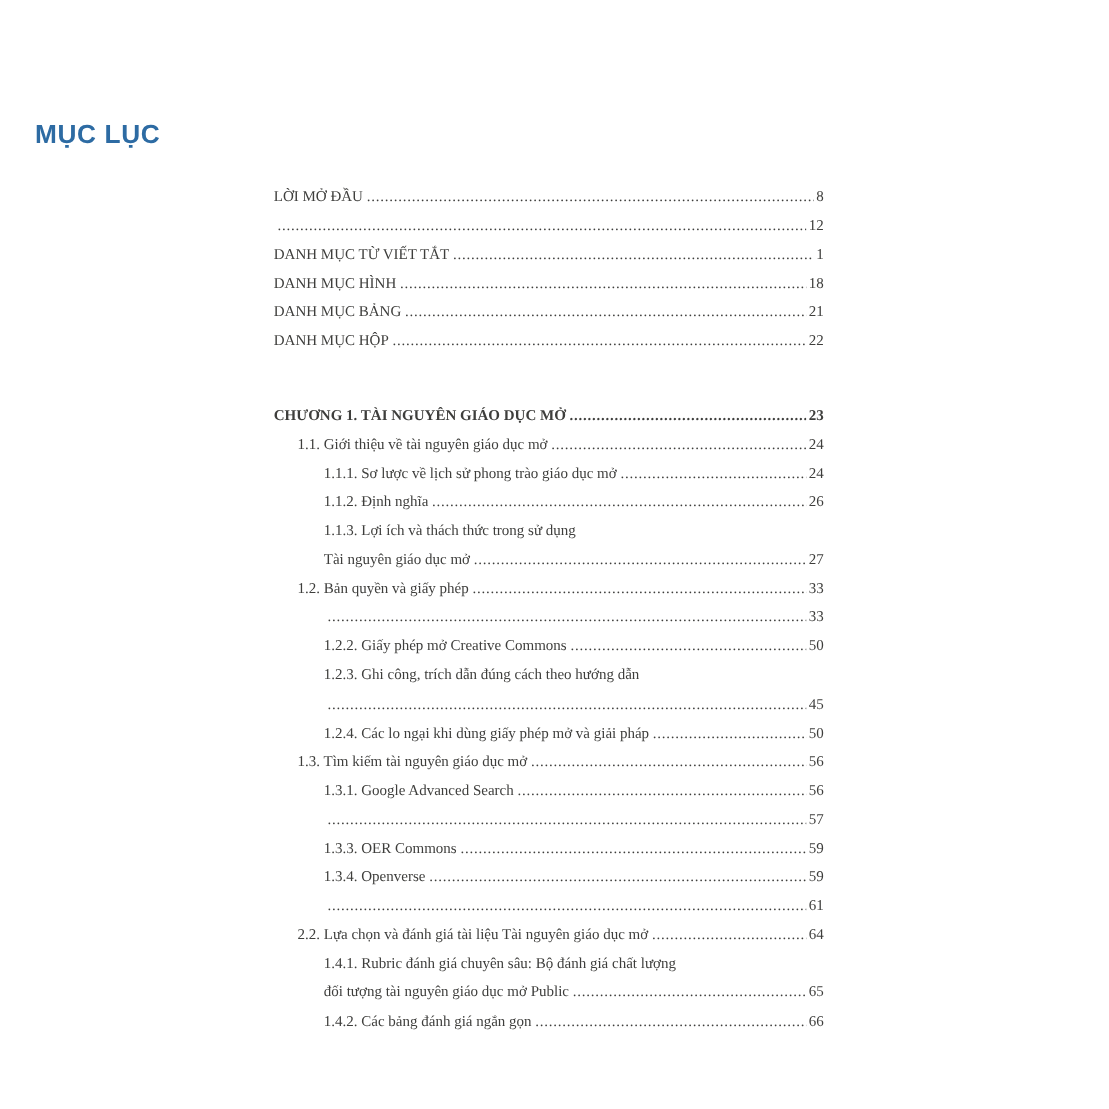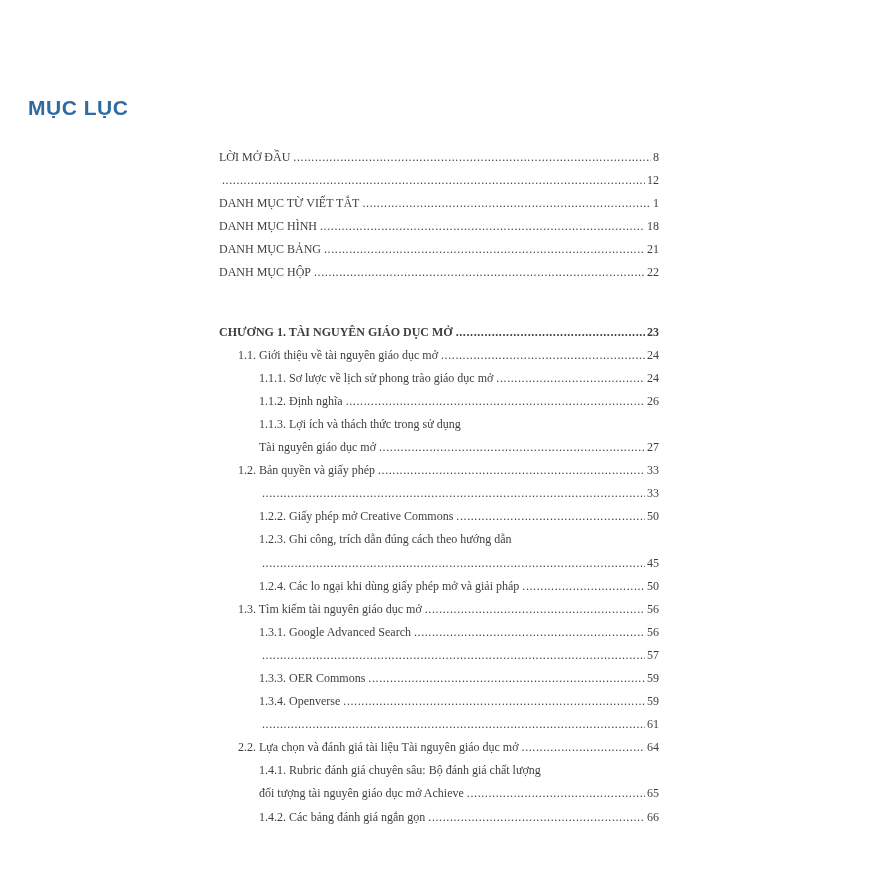--- a/index.html
+++ b/index.html
@@ -184,21 +184,21 @@
       </div>
       <div class="row indent-1">
         <span class="t">2.2. Lựa chọn và đánh giá tài liệu Tài nguyên giáo dục mở</span>
         <span class="dots">............................................................................................................................................................................................................................</span>
         <span class="pg">64</span>
       </div>
       <div class="row indent-2">
         <span class="t">1.4.1. Rubric đánh giá chuyên sâu: Bộ đánh giá chất lượng</span>
       </div>
       <div class="row indent-2">
-        <span class="t">đối tượng tài nguyên giáo dục mở Achieve</span>
+        <span class="t">đối tượng tài nguyên giáo dục mở Public</span>
         <span class="dots">............................................................................................................................................................................................................................</span>
         <span class="pg">65</span>
       </div>
       <div class="row indent-2">
         <span class="t">1.4.2. Các bảng đánh giá ngắn gọn</span>
         <span class="dots">............................................................................................................................................................................................................................</span>
         <span class="pg">66</span>
       </div>
     </div>
 </div>

